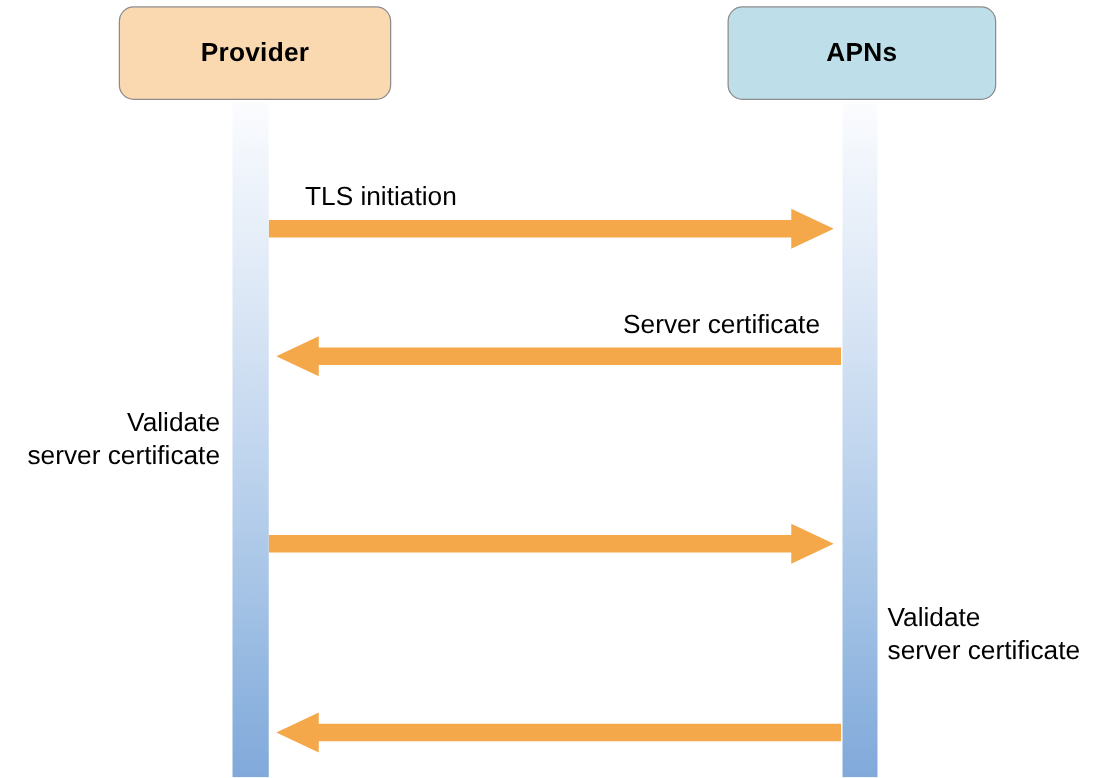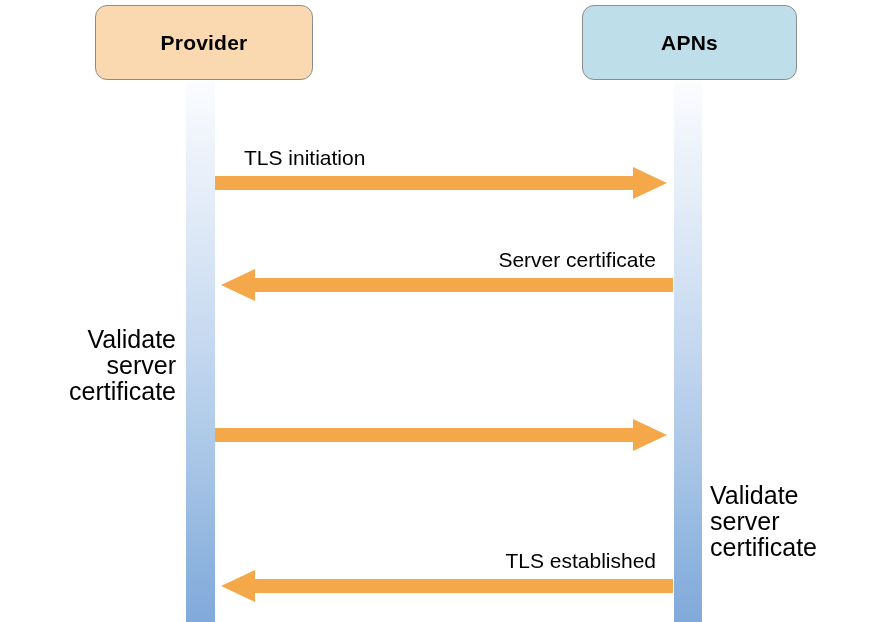--- a/index.html
+++ b/index.html
@@ -74,21 +74,21 @@
 
   .arrow {
     position: absolute;
     height: 34px;
   }
   .arrow svg { display: block; width: 100%; height: 100%; }
 
   
   .note {
     position: absolute;
-    font-size: 25px;
+    font-size: 21px;
     color: #000000;
     line-height: 26px;
     white-space: pre-line;
   }
   #note-provider-validate {
     right: 710px;
     top: 326px;
     text-align: right;
   }
   #note-apns-validate {
@@ -131,20 +131,19 @@
 
   <div class="arrow" style="left:215px; top:418px; width:452px;">
     <svg viewBox="0 0 452 34" preserveAspectRatio="none">
       <polygon points="0,10 418,10 418,1 452,17 418,33 418,24 0,24" fill="#f5a84a"></polygon>
     </svg>
   </div>
 
   <div class="note" id="note-apns-validate">Validate
 server certificate</div>
 
-  <div class="msg-label to-left" style="right:230px; top:548px;">TLS established</div>
   <div class="arrow" style="left:221px; top:569px; width:452px;">
     <svg viewBox="0 0 452 34" preserveAspectRatio="none">
       <polygon points="452,10 34,10 34,1 0,17 34,33 34,24 452,24" fill="#f5a84a"></polygon>
     </svg>
   </div>
 
 </div>
 
 </body></html>

